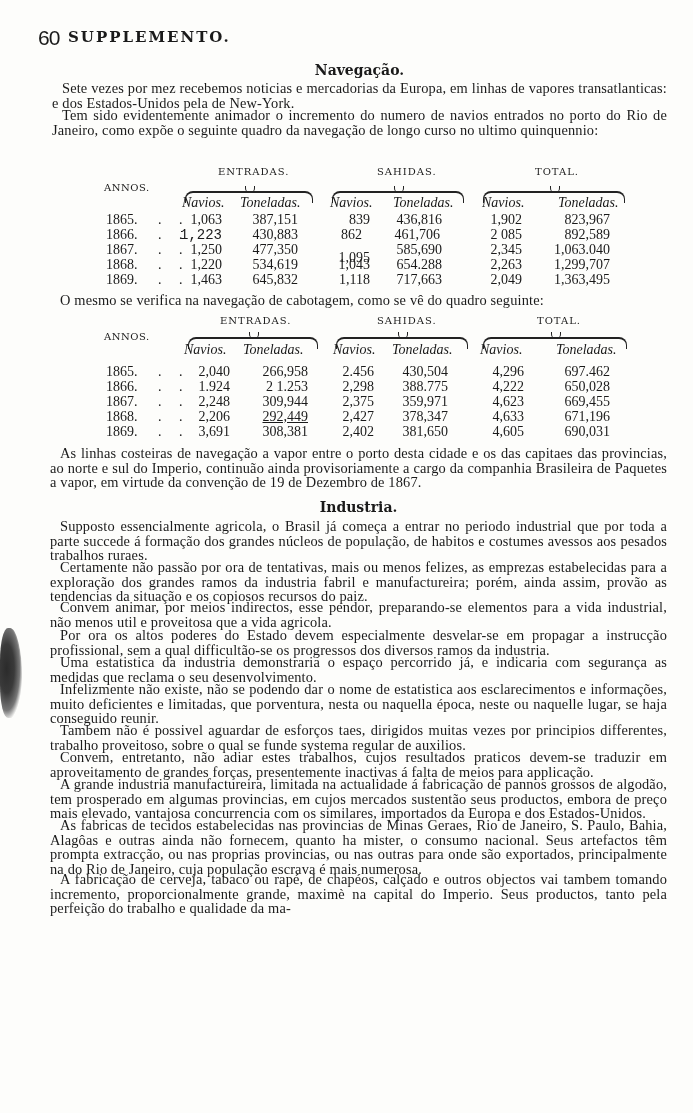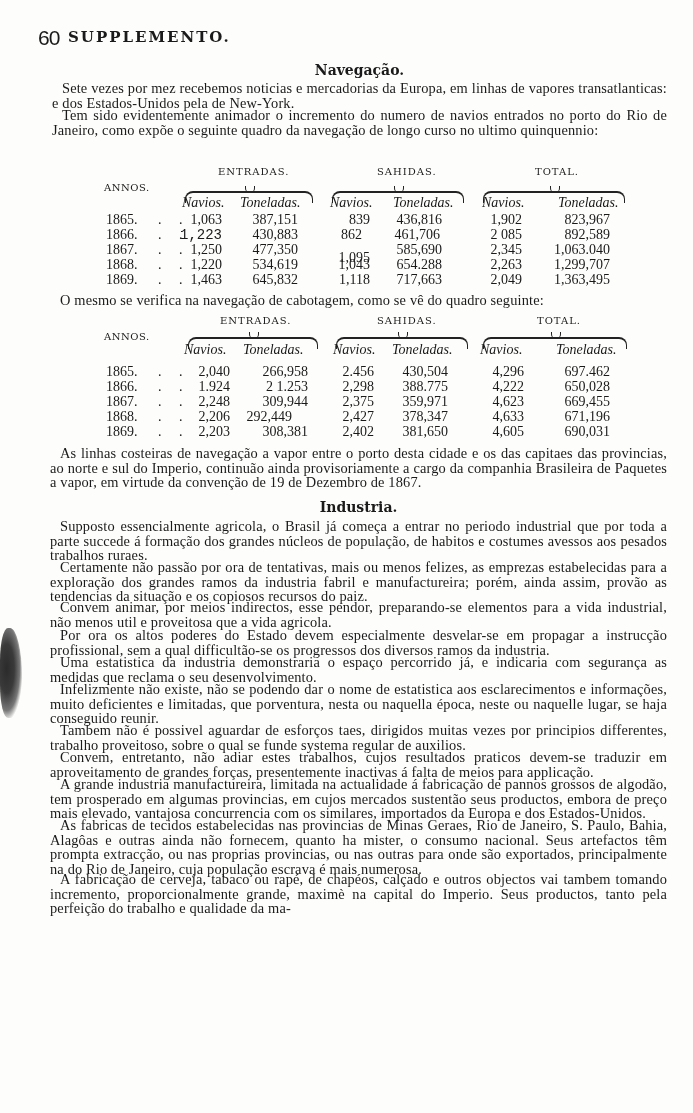--- a/index.html
+++ b/index.html
@@ -165,30 +165,30 @@
       <span style="right:362px;">309,944</span>
       <span style="right:296px;">2,375</span>
       <span style="right:222px;">359,971</span>
       <span style="right:146px;">4,623</span>
       <span style="right:60px;">669,455</span>
     </div>
     <div class="row" style="top:94px;">
       <span class="year">1868.</span>
       <span class="dots">. .</span>
       <span style="right:440px;">2,206</span>
-      <span style="right:378px;">292,449</span>
+      <span style="right:362px;text-decoration:underline;">292,449</span>
       <span style="right:296px;text-align:right;">2,427</span>
       <span style="right:222px;">378,347</span>
       <span style="right:146px;">4,633</span>
       <span style="right:60px;">671,196</span>
     </div>
     <div class="row" style="top:109px;">
       <span class="year">1869.</span>
       <span class="dots">. .</span>
-      <span style="right:440px;">2,203</span>
+      <span style="right:440px;">3,691</span>
       <span style="right:362px;">308,381</span>
       <span style="right:296px;">2,402</span>
       <span style="right:222px;">381,650</span>
       <span style="right:146px;">4,605</span>
       <span style="right:60px;">690,031</span>
     </div>
   </div>
 
   <div class="body" style="top:446px; left:50px; right:26px;">
     <p class="para">As linhas costeiras de navegação a vapor entre o porto desta cidade e os das capitaes das provincias, ao norte e sul do Imperio, continuão ainda provisoriamente a cargo da companhia Brasileira de Paquetes a vapor, em virtude da convenção de 19 de Dezembro de 1867.</p>

